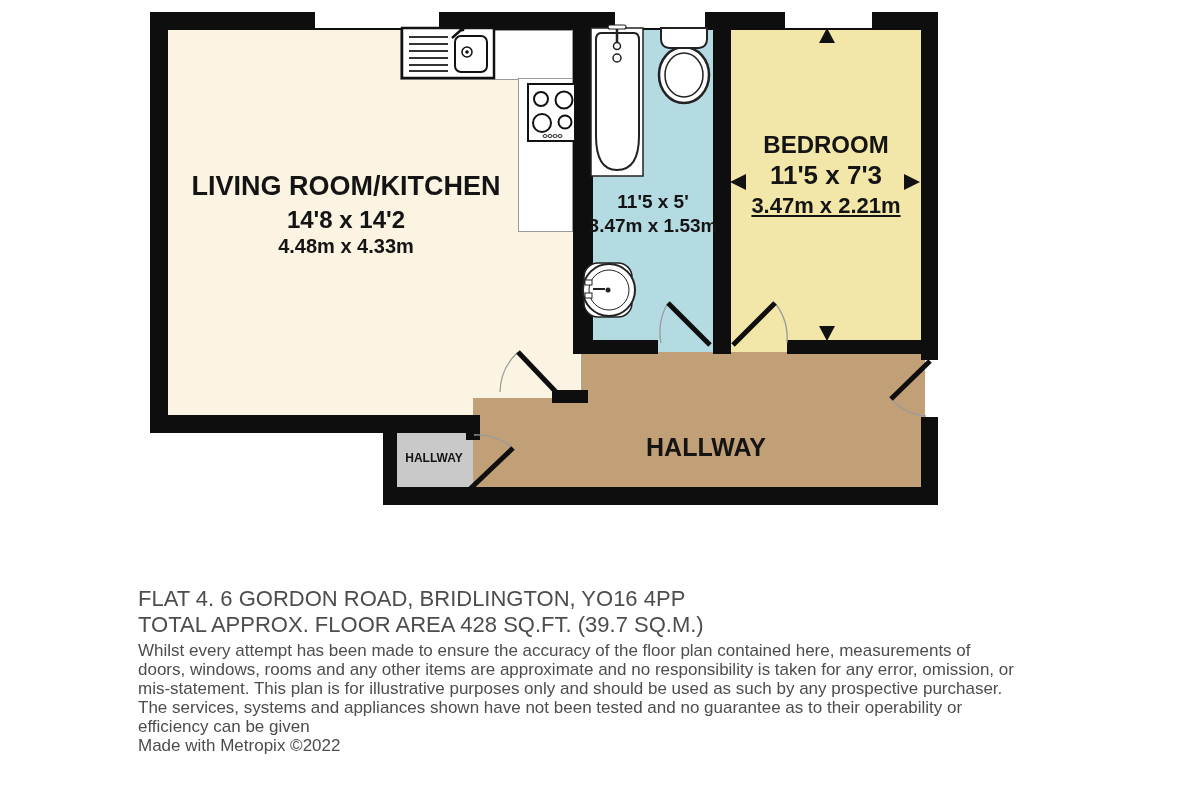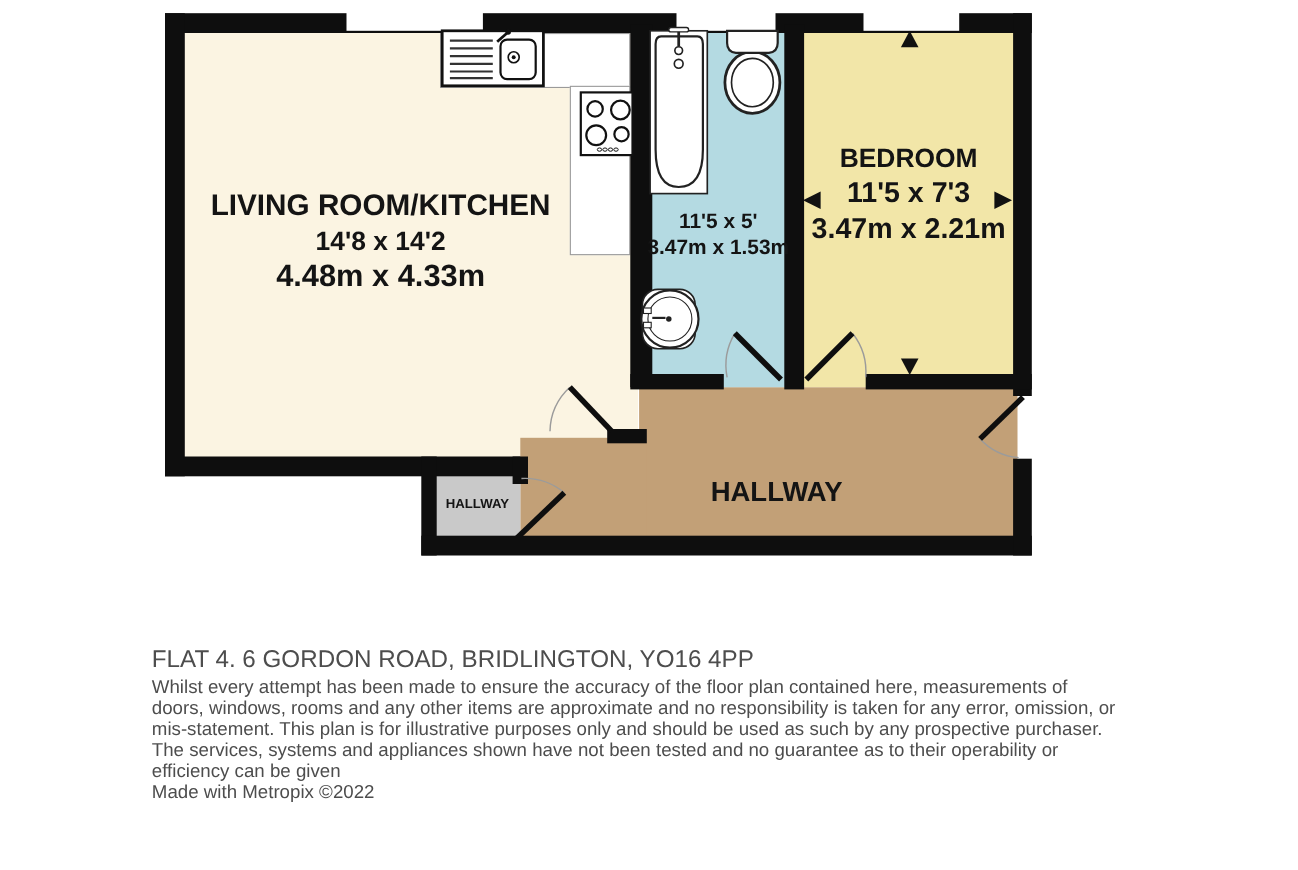--- a/index.html
+++ b/index.html
@@ -136,41 +136,42 @@
         <polygon points="730,182 746,174 746,190" fill="#111111"></polygon>
       </g>
     <g>
         <polygon points="920,182 904,174 904,190" fill="#111111"></polygon>
       </g>
   </svg>
 
   <div class="room-label" style="left:146px;top:171px;width:400px;">
     <div class="rl-title" style="font-size:27px;">LIVING ROOM/KITCHEN</div>
     <div class="rl-dim" style="font-size:24px;margin-top:4px;">14'8 x 14'2</div>
-    <div class="rl-dim" style="font-size:28px;margin-top:2px;">4.48m x 4.33m</div>
+    <div class="rl-dim" style="font-size:20px;margin-top:2px;">4.48m x 4.33m</div>
   </div>
 
   <div class="room-label" style="left:567px;top:188px;width:172px;">
     <div class="rl-dim" style="font-size:19px;margin-top:3px;">11'5 x 5'</div>
     <div class="rl-dim" style="font-size:19px;margin-top:2px;">3.47m x 1.53m</div>
   </div>
 
   <div class="room-label" style="left:726px;top:131px;width:200px;">
     <div class="rl-title" style="font-size:24px;">BEDROOM</div>
     <div class="rl-dim" style="font-size:26px;margin-top:3px;">11'5 x 7'3</div>
-    <div class="rl-dim" style="font-size:26px;margin-top:2px;">3.47m x 2.21m</div>
+    <div class="rl-dim" style="font-size:22px;margin-top:2px;text-decoration:underline;">3.47m x 2.21m</div>
   </div>
 
   <div class="room-label" style="left:606px;top:433px;width:200px;font-size:25px;">
     <span>HALLWAY</span>
   </div>
 
   <div class="room-label" style="left:396px;top:452px;width:76px;font-size:12px;">
     <span>HALLWAY</span>
   </div>
 
   <div class="footer">
     <div class="f-address">FLAT 4. 6 GORDON ROAD, BRIDLINGTON, YO16 4PP</div>
+    <div class="f-area">TOTAL APPROX. FLOOR AREA 428 SQ.FT. (39.7 SQ.M.)</div>
     <div class="f-disclaimer">Whilst every attempt has been made to ensure the accuracy of the floor plan contained here, measurements of doors, windows, rooms and any other items are approximate and no responsibility is taken for any error, omission, or mis-statement. This plan is for illustrative purposes only and should be used as such by any prospective purchaser. The services, systems and appliances shown have not been tested and no guarantee as to their operability or efficiency can be given</div>
     <div class="f-credit">Made with Metropix ©2022</div>
   </div>
 
 </div>
 
 </body></html>

